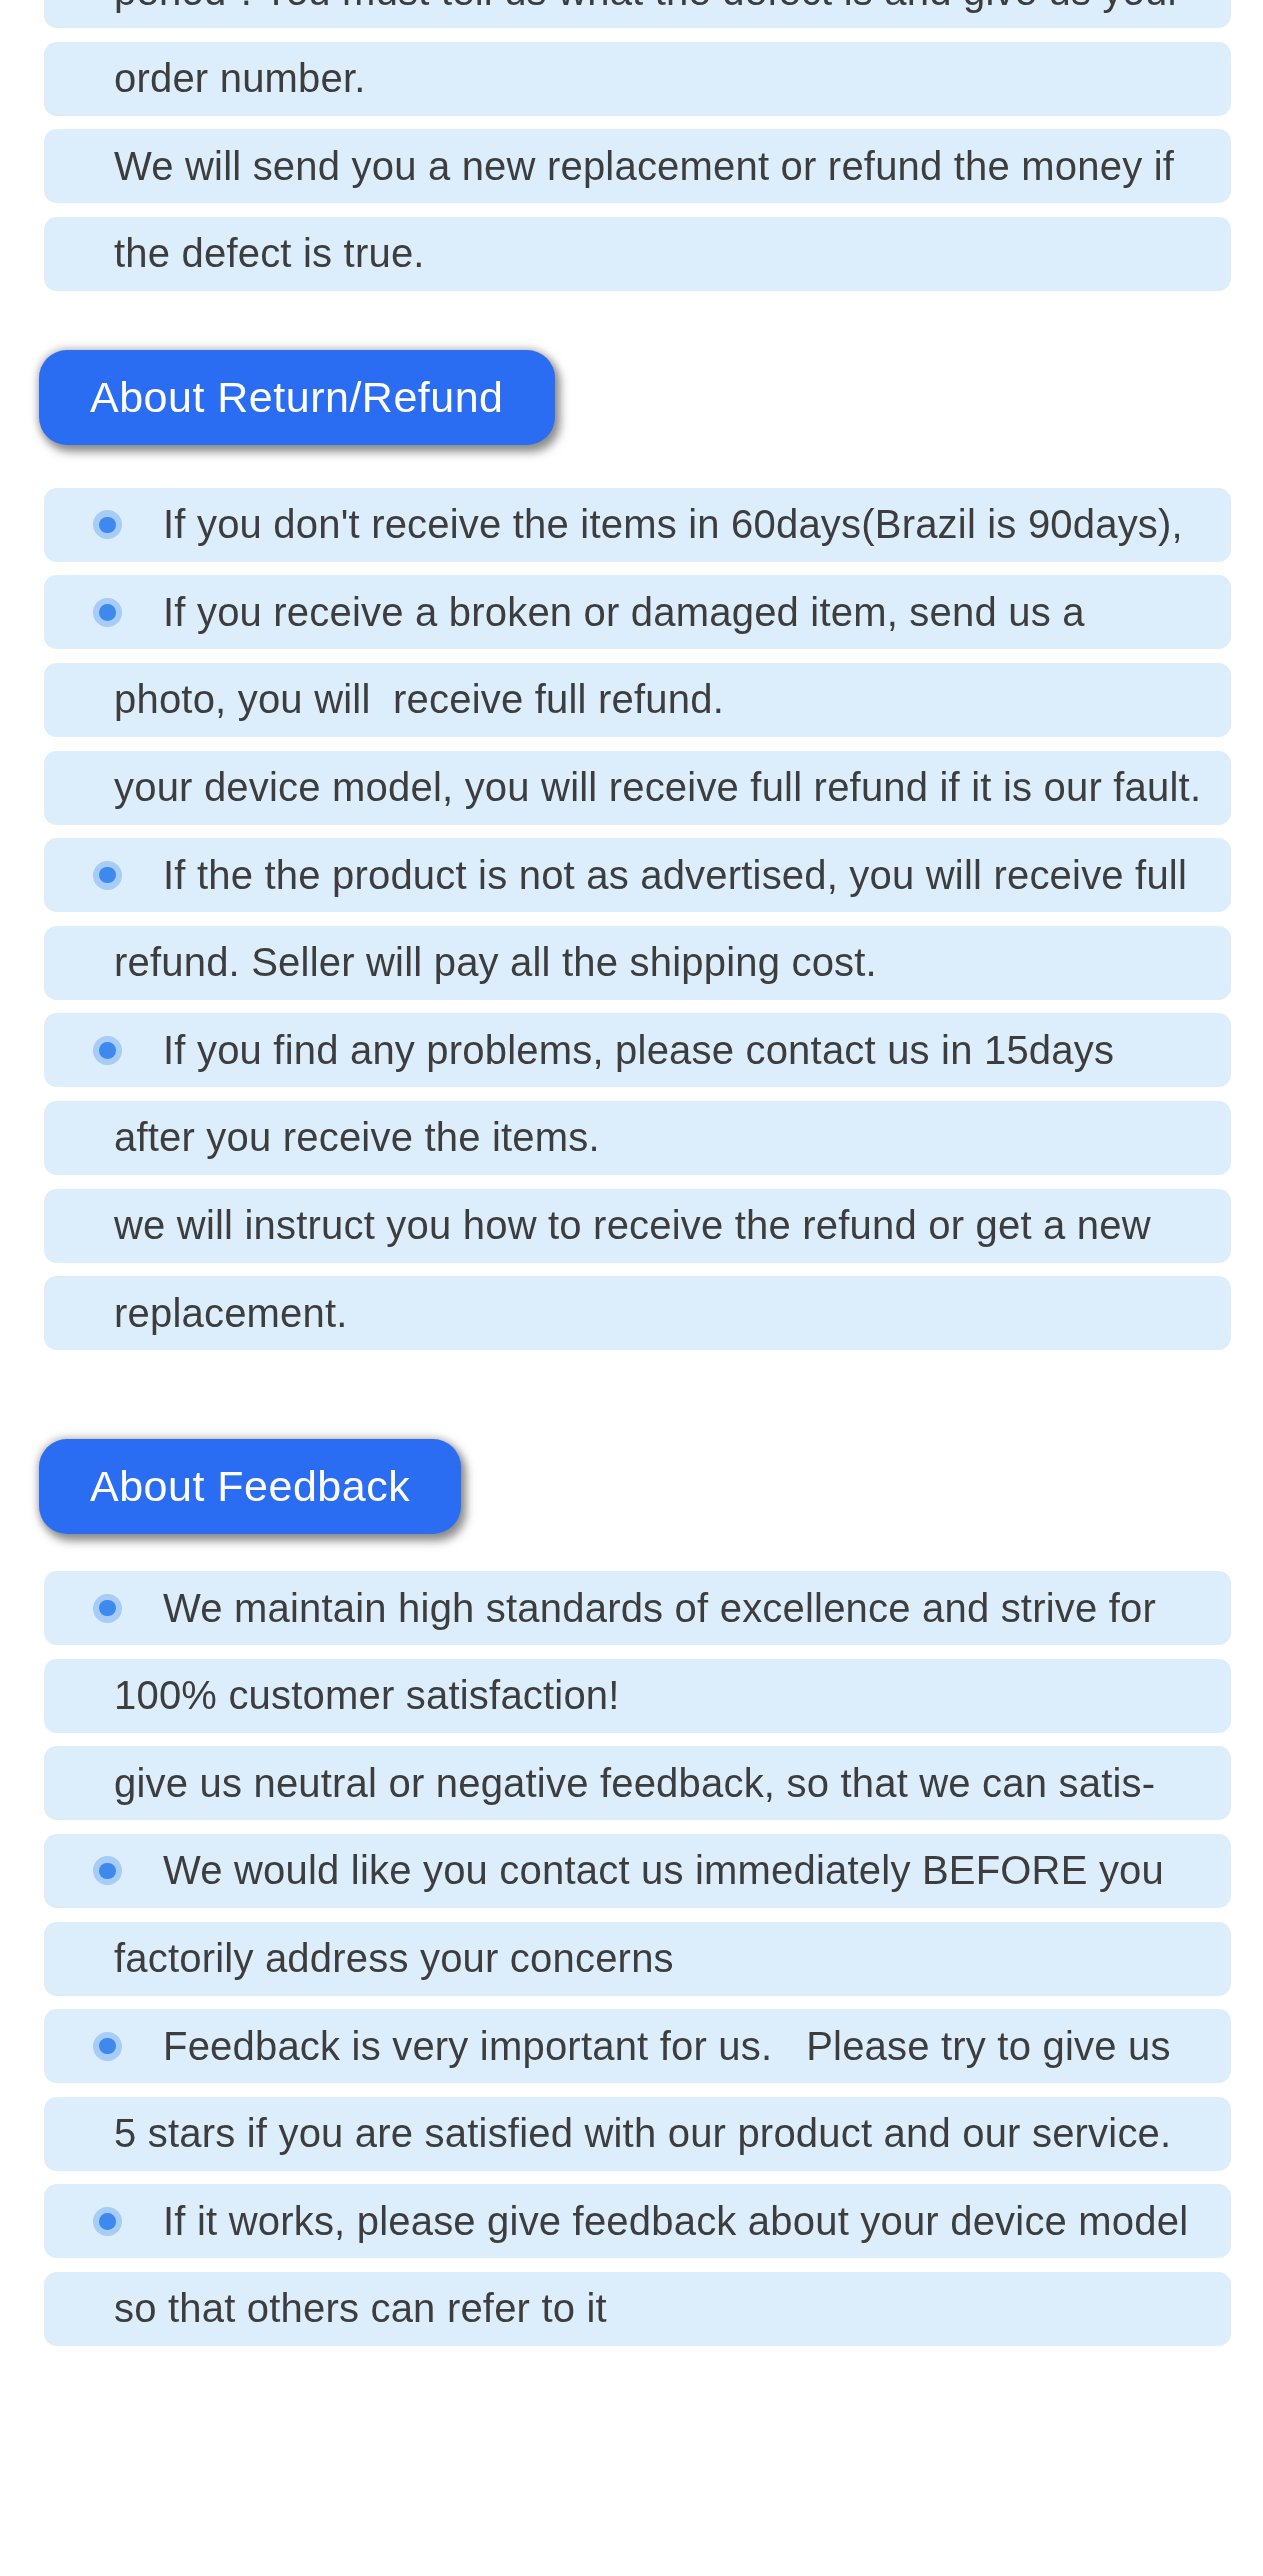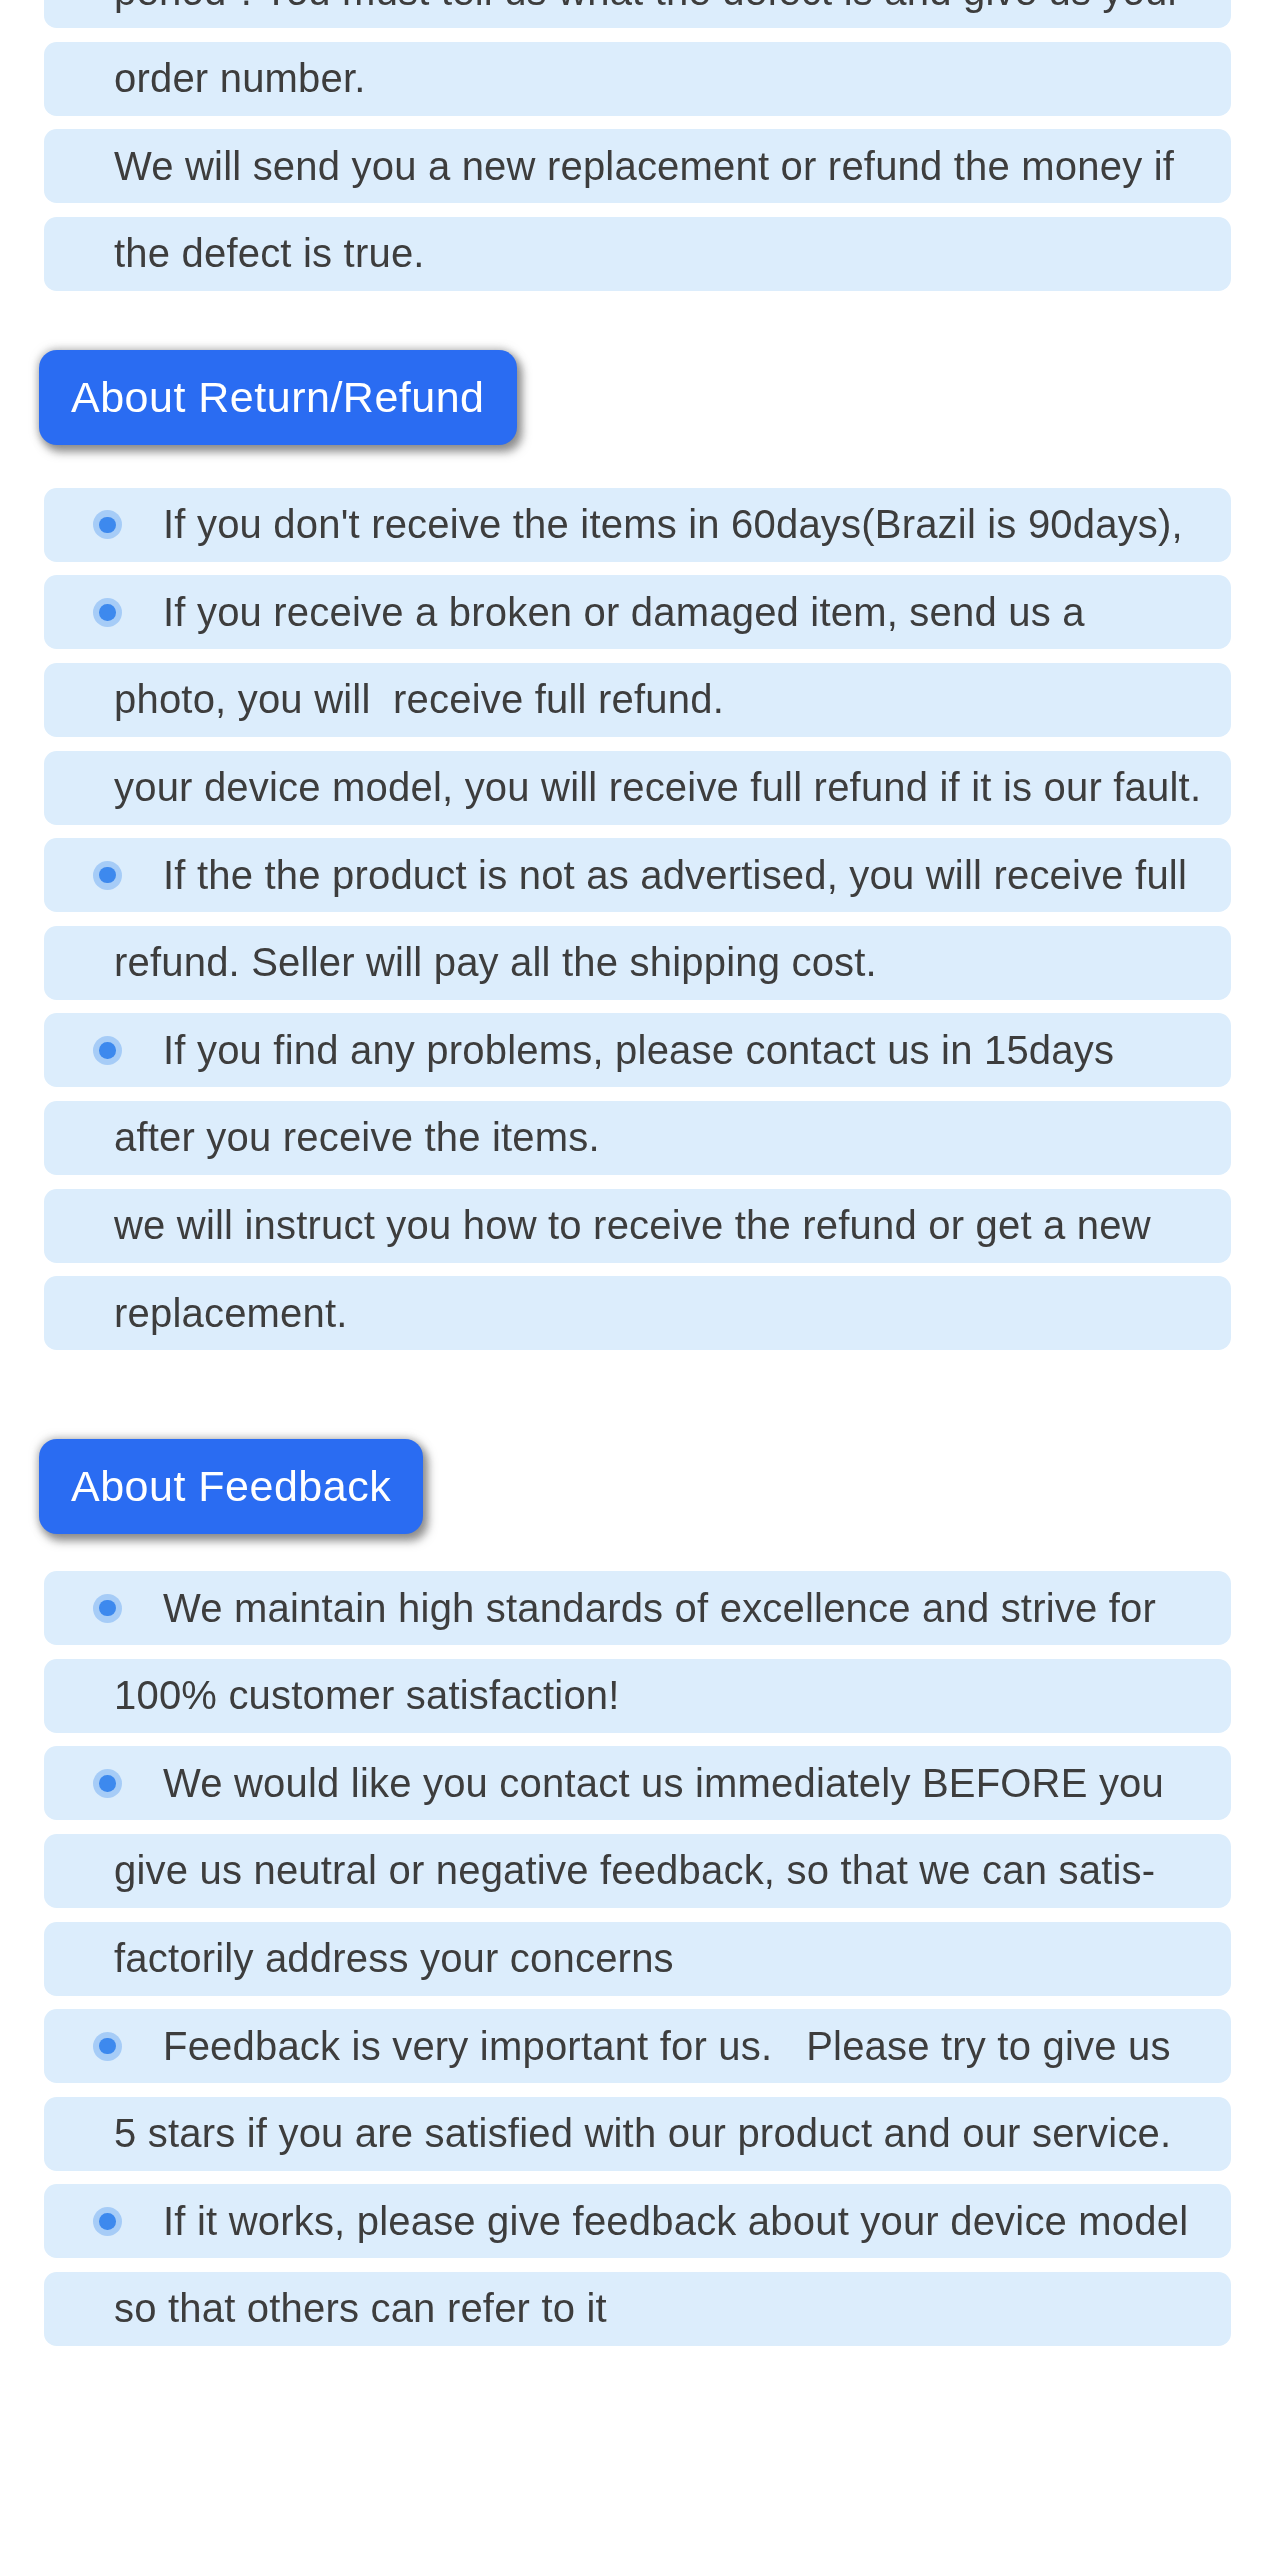--- a/index.html
+++ b/index.html
@@ -54,24 +54,24 @@
     width: 16.5px;
     height: 16.5px;
     border-radius: 50%;
     background: var(--bullet_inner, #3d89ee);
   }
   
   .btn {
     display: block;
     width: fit-content;
     margin: 59px 0 43px 39px;
-    padding: 0 32px;
+    padding: 0 51px;
     height: 95px;
     line-height: 95px;
-    border-radius: 18px;
+    border-radius: 28px;
     background: var(--button_blue, #2a6cf2);
     color: var(--button_text, #ffffff);
     font-size: 43px;
     letter-spacing: 0.5px;
     box-shadow: 0 0 8.7px 1px rgba(120,120,120,0.55), 4.9px 6.8px 9.7px rgba(80,80,80,0.6);
     cursor: pointer;
   }
   .btn-feedback { margin: 89px 0 37px 39px; }
 </style>
 </head>
@@ -157,32 +157,32 @@
       <div class="bar has-bullet">
     <span class="bullet">
       <span class="bullet-inner"></span>
     </span>
     <span class="bar-text">We maintain high standards of excellence and strive for</span>
   </div>
       <div class="bar">
 
     <span class="bar-text">100% customer satisfaction!</span>
   </div>
+      <div class="bar">
+
+    <span class="bar-text">give us neutral or negative feedback, so that we can satis-</span>
+  </div>
       <div class="bar has-bullet">
     <span class="bullet">
       <span class="bullet-inner"></span>
     </span>
     <span class="bar-text">We would like you contact us immediately BEFORE you</span>
   </div>
       <div class="bar">
 
-    <span class="bar-text">give us neutral or negative feedback, so that we can satis-</span>
-  </div>
-      <div class="bar">
-
     <span class="bar-text">factorily address your concerns</span>
   </div>
       <div class="bar has-bullet">
     <span class="bullet">
       <span class="bullet-inner"></span>
     </span>
     <span class="bar-text">Feedback is very important for us.   Please try to give us</span>
   </div>
       <div class="bar">
 

